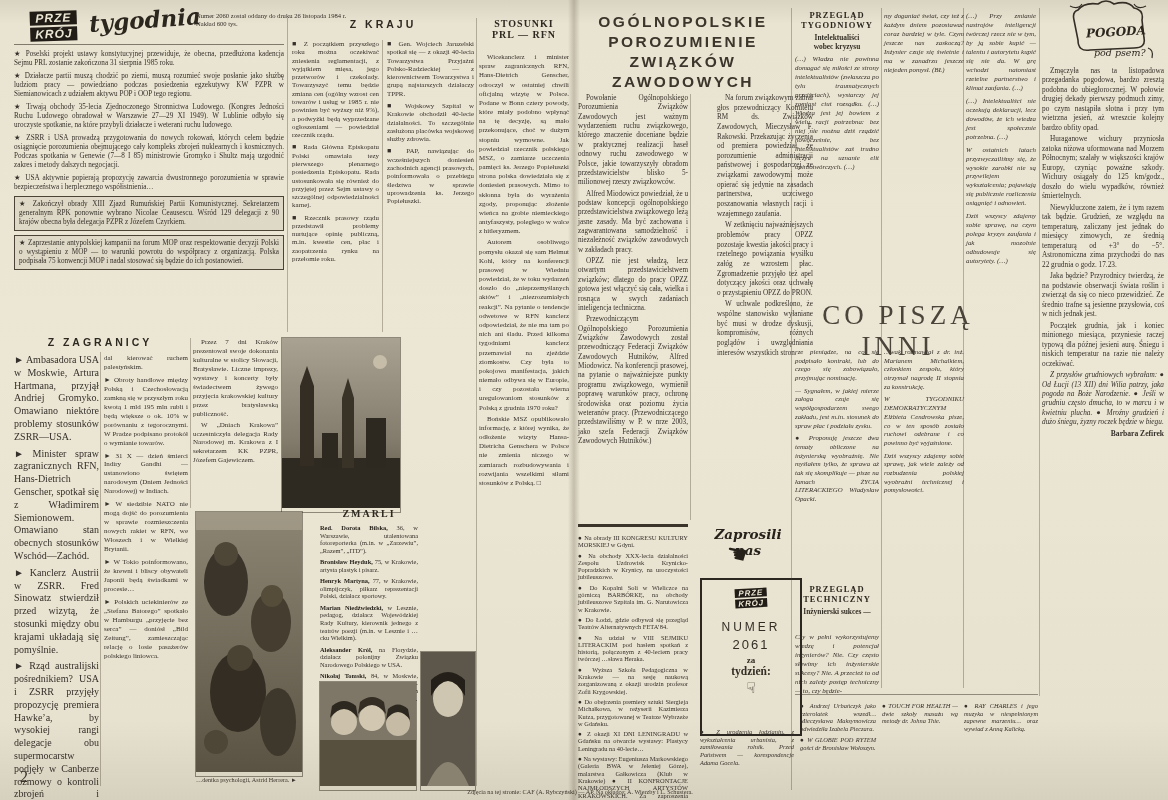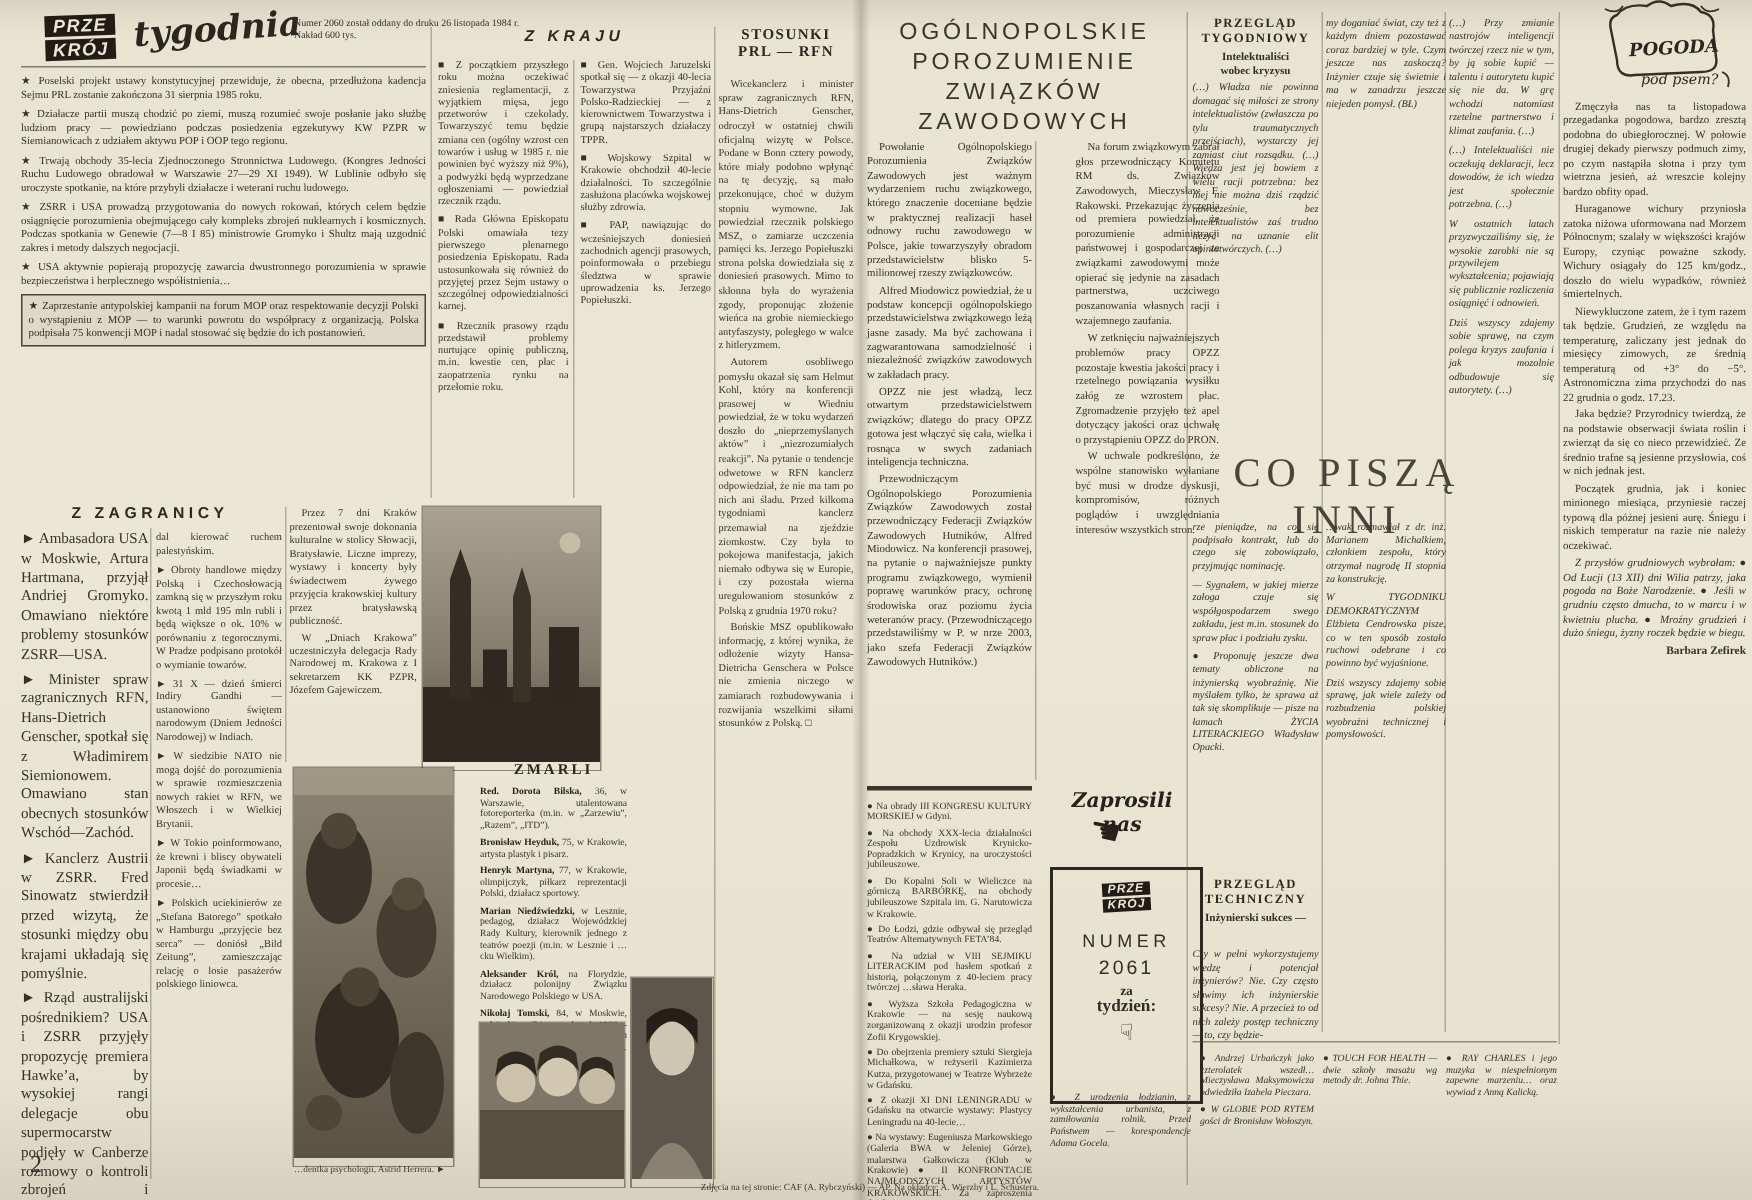--- a/index.html
+++ b/index.html
@@ -8,21 +8,21 @@
   .spread{position:absolute;inset:0;
     background:linear-gradient(180deg,#d9d3c1 0%,#e9e3d1 3%,#ece7d5 45%,#e7e1cf 90%,#d6d0be 100%);}
   .fold{position:absolute;left:568px;top:0;width:12px;height:100%;
     background:linear-gradient(90deg,rgba(60,50,30,0),rgba(60,50,30,.22) 50%,rgba(60,50,30,0));}
   .blk{position:absolute;color:#332e25;}
   .t{font-size:7px;line-height:1.2;text-align:justify;color:#35302a;}
   .t p{margin:0 0 4px;}
   .t p.ind{text-indent:8px;margin:0 0 2px;}
   .it{font-style:italic;}
   .c{text-align:center;}
-  .pre{white-space:pre-line;}
+  .pre{white-space:pre-line;font-weight:bold;}
   .sans{font-family:"Liberation Sans",sans-serif;}
   .secA{font-family:"Liberation Sans",sans-serif;font-weight:bold;font-size:10.5px;
         letter-spacing:3px;text-align:center;color:#2d2920;}
   .secB{font-weight:bold;font-size:10px;letter-spacing:1px;text-align:center;color:#2d2920;}
   .vr{position:absolute;width:1px;background:rgba(72,62,42,.35);}
   .hr{position:absolute;background:#3a342a;}
   .boxed{border:1px solid #4a4336;background:rgba(120,108,84,.10);padding:3px 4px;}
   .plogo{display:inline-block;transform:rotate(-2deg);}
   .plogo span{display:block;background:#211d16;color:#ece6d4;font-family:"Liberation Sans",sans-serif;
      font-weight:bold;font-style:italic;text-align:center;letter-spacing:1px;}
@@ -51,24 +51,25 @@
   </div>
   <div class="blk t" style="left:196px;top:12px;width:160px;text-align:left;font-size:6.6px;">Numer 2060 został oddany do druku 26 listopada 1984 r. Nakład 600 tys.</div>
   <div class="hr" style="left:14px;top:44px;width:270px;height:1px;opacity:.6;"></div>
 
   <div class="blk t" style="left:14px;top:50px;width:270px;font-size:7.2px;line-height:1.25;">
     <p>★ Poselski projekt ustawy konstytucyjnej przewiduje, że obecna, przedłużona kadencja Sejmu PRL zostanie zakończona 31 sierpnia 1985 roku.</p>
     <p>★ Działacze partii muszą chodzić po ziemi, muszą rozumieć swoje posłanie jako służbę ludziom pracy — powiedziano podczas posiedzenia egzekutywy KW PZPR w Siemianowicach z udziałem aktywu POP i OOP tego regionu.</p>
     <p>★ Trwają obchody 35-lecia Zjednoczonego Stronnictwa Ludowego. (Kongres Jedności Ruchu Ludowego obradował w Warszawie 27—29 XI 1949). W Lublinie odbyło się uroczyste spotkanie, na które przybyli działacze i weterani ruchu ludowego.</p>
     <p>★ ZSRR i USA prowadzą przygotowania do nowych rokowań, których celem będzie osiągnięcie porozumienia obejmującego cały kompleks zbrojeń nuklearnych i kosmicznych. Podczas spotkania w Genewie (7—8 I 85) ministrowie Gromyko i Shultz mają uzgodnić zakres i metody dalszych negocjacji.</p>
     <p>★ USA aktywnie popierają propozycję zawarcia dwustronnego porozumienia w sprawie bezpieczeństwa i herplecznego współistnienia…</p>
+    <p class="boxed">★ Zakończył obrady XIII Zjazd Rumuńskiej Partii Komunistycznej. Sekretarzem generalnym RPK ponownie wybrano Nicolae Ceausescu. Wśród 129 delegacji z 90 krajów obecna była delegacja PZPR z Józefem Czyrkiem.</p>
     <p class="boxed">★ Zaprzestanie antypolskiej kampanii na forum MOP oraz respektowanie decyzji Polski o wystąpieniu z MOP — to warunki powrotu do współpracy z organizacją. Polska podpisała 75 konwencji MOP i nadal stosować się będzie do ich postanowień.</p>
   </div>
 
-  <div class="blk secA" style="left:290px;top:18px;width:186px;font-style:italic;">Z KRAJU</div>
+  <div class="blk secA" style="left:290px;top:18px;width:186px;">Z KRAJU</div>
   <div class="blk t" style="left:292px;top:40px;width:87px;font-size:6.9px;">
     <p>■ Z początkiem przyszłego roku można oczekiwać zniesienia reglamentacji, z wyjątkiem mięsa, jego przetworów i czekolady. Towarzyszyć temu będzie zmiana cen (ogólny wzrost cen towarów i usług w 1985 r. nie powinien być wyższy niż 9%), a podwyżki będą wyprzedzane ogłoszeniami — powiedział rzecznik rządu.</p>
     <p>■ Rada Główna Episkopatu Polski omawiała tezy pierwszego plenarnego posiedzenia Episkopatu. Rada ustosunkowała się również do przyjętej przez Sejm ustawy o szczególnej odpowiedzialności karnej.</p>
     <p>■ Rzecznik prasowy rządu przedstawił problemy nurtujące opinię publiczną, m.in. kwestie cen, płac i zaopatrzenia rynku na przełomie roku.</p>
   </div>
   <div class="blk t" style="left:387px;top:40px;width:87px;font-size:6.9px;">
     <p>■ Gen. Wojciech Jaruzelski spotkał się — z okazji 40-lecia Towarzystwa Przyjaźni Polsko-Radzieckiej — z kierownictwem Towarzystwa i grupą najstarszych działaczy TPPR.</p>
     <p>■ Wojskowy Szpital w Krakowie obchodził 40-lecie działalności. To szczególnie zasłużona placówka wojskowej służby zdrowia.</p>
     <p>■ PAP, nawiązując do wcześniejszych doniesień zachodnich agencji prasowych, poinformowała o przebiegu śledztwa w sprawie uprowadzenia ks. Jerzego Popiełuszki.</p>
   </div>

